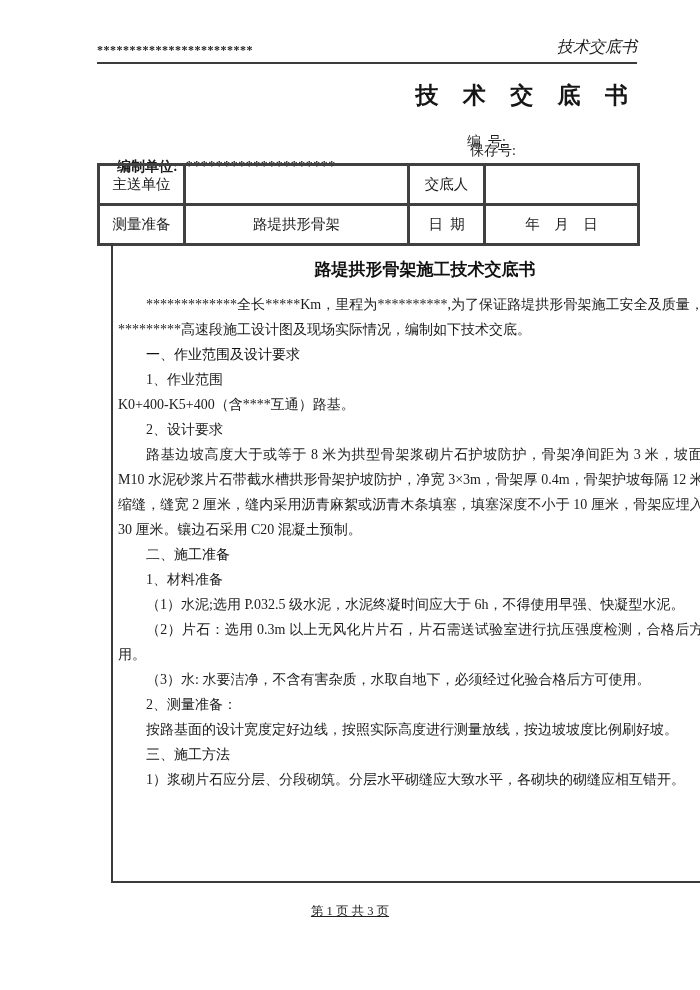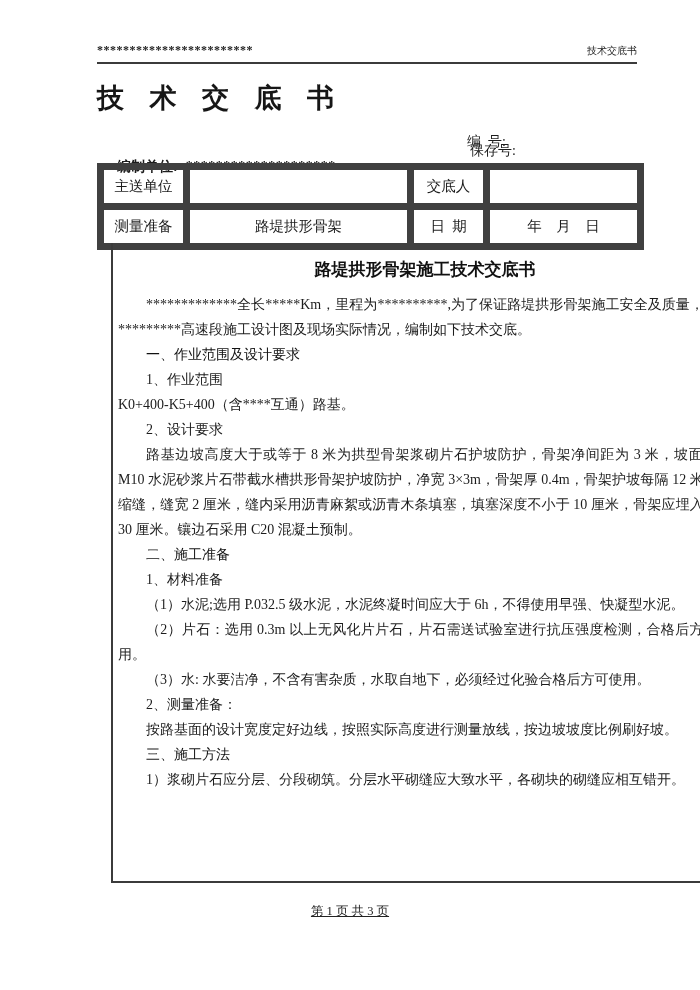--- a/index.html
+++ b/index.html
@@ -8,26 +8,26 @@
 
   .page { position:absolute; inset:0; background:#ffffff; }
 
   
   .run-header {
     position:absolute; left:97px; top:40px; width:540px; height:24px;
     display:flex; justify-content:space-between; align-items:flex-end;
     border-bottom:2px solid #3b3b3b; padding-bottom:4px;
   }
   .run-header .marks { font-size:12px; font-weight:bold; letter-spacing:0.5px; }
-  .run-header .doc-type { font-size:10px; }
+  .run-header .doc-type { font-size:16px; font-style:italic; }
 
   
   .main-title {
     position:absolute; left:97px; top:80px; width:540px;
-    text-align:left; font-size:27px; font-weight:bold;
+    text-align:right; font-size:23px; font-weight:bold;
     letter-spacing:9px; font-family:"Liberation Sans","DejaVu Sans",sans-serif;
     color:#161616;
   }
 
   .meta-number {
     position:absolute; left:97px; top:117px; width:540px;
     font-size:14px; white-space:pre;
   }
   .meta-number span { margin-left:356px; }
 
@@ -38,21 +38,21 @@
   .meta-unit .unit-label { margin-left:6px;font-weight:bold; }
   .meta-unit .unit-value { margin-left:8px; font-weight:bold; letter-spacing:0.5px; }
   .meta-unit .save-label { position:absolute; left:373px; top:0; }
 
   
   table.info {
     position:absolute; left:97px; top:163px; width:540px;
     border-collapse:collapse; table-layout:fixed;
   }
   table.info td {
-    border:7px solid #404040; height:40px; font-size:14.5px;
+    border:3px solid #404040; height:40px; font-size:14.5px;
     text-align:center; vertical-align:middle; white-space:pre;
   }
   table.info { border:2px solid #3b3b3b; }
   col.c1 { width:86px; } col.c2 { width:224px; } col.c3 { width:76px; } col.c4 { width:154px; }
 
   
   .content-box {
     position:absolute; left:111px; top:243px; width:628px; height:640px;
     border:2px solid #3b3b3b; border-top:none; overflow:hidden;
   }

